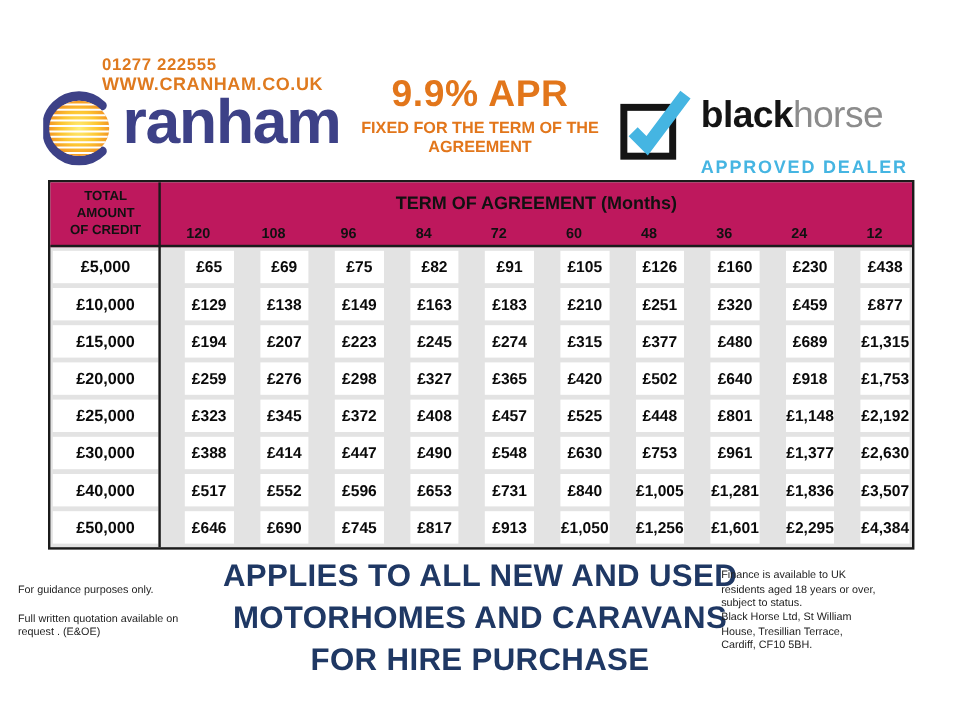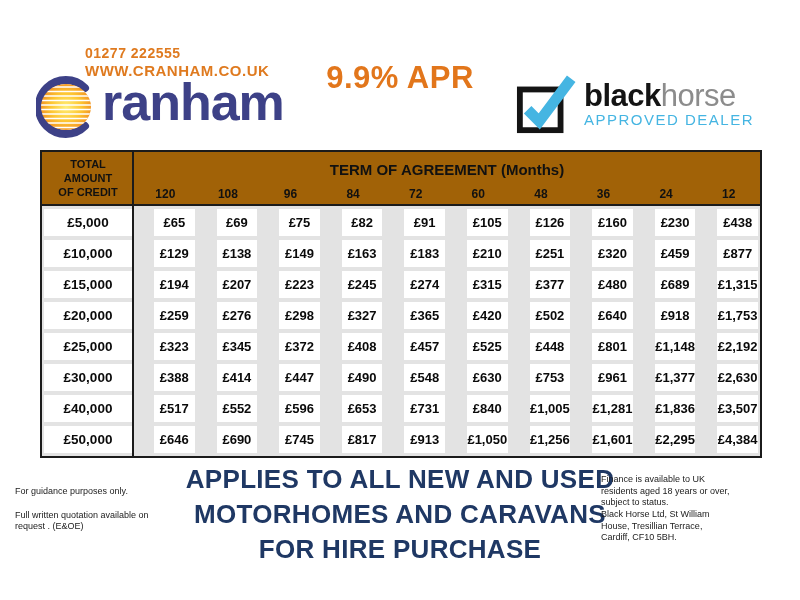--- a/index.html
+++ b/index.html
@@ -38,35 +38,35 @@
   .apr-sub { font-size:13.5px; font-weight:bold; line-height:1.15; margin-top:3px; }
 
   .bh-wrap { position:absolute; left:516px; top:73px; display:flex; }
   .bh-logo { width:62px; height:62px; }
   .bh-textcol { margin-left:6px; margin-top:8px; }
   .bh-brand { font-size:31px; line-height:30px; letter-spacing:-.5px; }
   .bh-black { font-weight:bold; color:#141414; }
   .bh-horse { font-weight:normal; color:#8c8c8c; }
   .bh-approved {
     font-size:15px; color:#45b5e2; letter-spacing:1.5px;
-    margin-top:0; font-weight:normal;
+    margin-top:20px; font-weight:bold;
   }
 
   
   .ratetable {
     position:absolute; left:40px; top:150px; width:722px;
     border:2px solid #1b1b1b; background:#e3e3e3;
   }
   .col-divider {
     position:absolute; left:90px; top:0; bottom:0; width:2px;
     background:#1b1b1b; z-index:5;
   }
   .thead {
     display:grid; grid-template-columns:92px 1fr;
-    height:54px; background:#a16207; border-bottom:2px solid #1b1b1b;
+    height:54px; background:#be185d; border-bottom:2px solid #1b1b1b;
   }
   .corner {
     display:flex; align-items:center; justify-content:center;
     text-align:center; font-size:11px; font-weight:bold;
     line-height:1.3; color:#111;
   }
   .term-area { display:flex; flex-direction:column; }
   .term-label {
     flex:1; display:flex; align-items:center; justify-content:center;
     font-size:15px; font-weight:bold; color:#111; padding-top:4px;text-align:right;
@@ -134,20 +134,22 @@
         <line x1="3" y1="46.5" x2="57" y2="46.5"></line>
       <line x1="3" y1="51" x2="57" y2="51"></line>
         <line x1="3" y1="55.5" x2="57" y2="55.5"></line>
     </g>
   </svg>
   <span class="logo-text">ranham</span>
 </div>
 
 <div class="apr-block">
   <div class="apr-title">9.9% APR</div>
+  <div class="apr-sub pre">FIXED FOR THE TERM OF THE
+AGREEMENT</div>
 </div>
 
 <div class="bh-wrap">
   <svg class="bh-logo" viewBox="0 0 64 62">
     <rect x="4" y="16" width="42" height="42" fill="#ffffff" stroke="#141414" stroke-width="6"></rect>
     <path d="M 12 37 L 24 49 L 57 5" fill="none" stroke="#45b5e2" stroke-width="11" stroke-linejoin="miter"></path>
   </svg>
   <div class="bh-textcol">
     <div class="bh-brand">
       <span class="bh-black">black</span><span class="bh-horse">horse</span>

